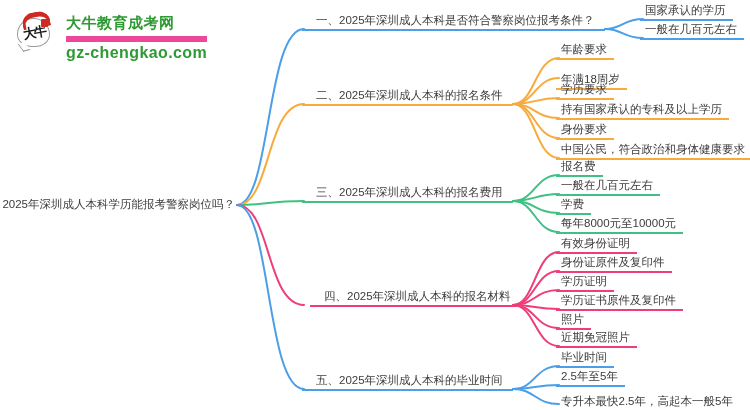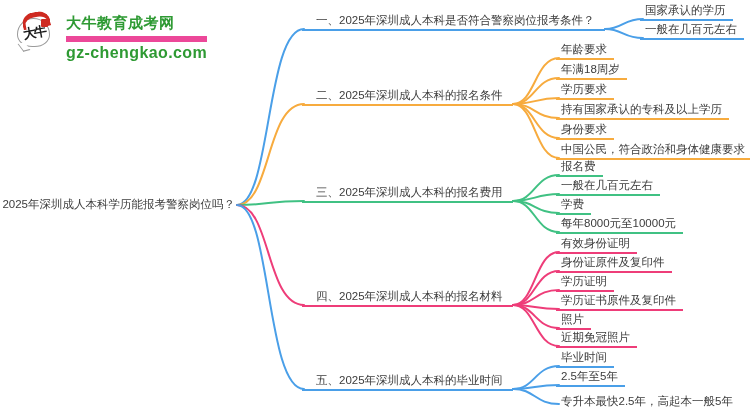--- a/index.html
+++ b/index.html
@@ -98,31 +98,31 @@
   </div>
 
   <div class="center-node">2025年深圳成人本科学历能报考警察岗位吗？</div>
 
   <div id="nodes">
       <div class="node" style="left: 302px; top: 13px; border-bottom-color: rgb(74, 159, 232);">一、2025年深圳成人本科是否符合警察岗位报考条件？</div>
       <div class="node child" style="left: 640px; top: 3px; border-bottom-color: rgb(74, 159, 232);">国家承认的学历</div>
       <div class="node child" style="left: 640px; top: 22px; border-bottom-color: rgb(74, 159, 232);">一般在几百元左右</div>
       <div class="node" style="left: 302px; top: 88px; border-bottom-color: rgb(247, 171, 62);">二、2025年深圳成人本科的报名条件</div>
       <div class="node child" style="left: 556px; top: 42px; border-bottom-color: rgb(247, 171, 62);">年龄要求</div>
-      <div class="node child" style="left: 556px; top: 62px; border-bottom-color: rgb(247, 171, 62);">年满18周岁</div>
+      <div class="node child" style="left: 556px; top: 72px; border-bottom-color: rgb(247, 171, 62);">年满18周岁</div>
       <div class="node child" style="left: 556px; top: 82px; border-bottom-color: rgb(247, 171, 62);">学历要求</div>
       <div class="node child" style="left: 556px; top: 102px; border-bottom-color: rgb(247, 171, 62);">持有国家承认的专科及以上学历</div>
       <div class="node child" style="left: 556px; top: 122px; border-bottom-color: rgb(247, 171, 62);">身份要求</div>
       <div class="node child" style="left: 556px; top: 142px; border-bottom-color: rgb(247, 171, 62);">中国公民，符合政治和身体健康要求</div>
       <div class="node" style="left: 302px; top: 185px; border-bottom-color: rgb(64, 193, 131);">三、2025年深圳成人本科的报名费用</div>
       <div class="node child" style="left: 556px; top: 159px; border-bottom-color: rgb(64, 193, 131);">报名费</div>
       <div class="node child" style="left: 556px; top: 178px; border-bottom-color: rgb(64, 193, 131);">一般在几百元左右</div>
       <div class="node child" style="left: 556px; top: 197px; border-bottom-color: rgb(64, 193, 131);">学费</div>
       <div class="node child" style="left: 556px; top: 216px; border-bottom-color: rgb(64, 193, 131);">每年8000元至10000元</div>
-      <div class="node" style="left: 302px; top: 289px; border-bottom-color: rgb(238, 61, 121); text-align: center;">四、2025年深圳成人本科的报名材料</div>
+      <div class="node" style="left: 310px; top: 289px; border-bottom-color: rgb(238, 61, 121); text-align: center;">四、2025年深圳成人本科的报名材料</div>
       <div class="node child" style="left: 556px; top: 236px; border-bottom-color: rgb(238, 61, 121);">有效身份证明</div>
       <div class="node child" style="left: 556px; top: 255px; border-bottom-color: rgb(238, 61, 121);">身份证原件及复印件</div>
       <div class="node child" style="left: 556px; top: 274px; border-bottom-color: rgb(238, 61, 121);">学历证明</div>
       <div class="node child" style="left: 556px; top: 293px; border-bottom-color: rgb(238, 61, 121);">学历证书原件及复印件</div>
       <div class="node child" style="left: 556px; top: 312px; border-bottom-color: rgb(238, 61, 121);">照片</div>
       <div class="node child" style="left: 556px; top: 330px; border-bottom-color: rgb(238, 61, 121);">近期免冠照片</div>
       <div class="node" style="left: 302px; top: 373px; border-bottom-color: rgb(74, 159, 232);">五、2025年深圳成人本科的毕业时间</div>
       <div class="node child" style="left: 556px; top: 350px; border-bottom-color: rgb(74, 159, 232);">毕业时间</div>
       <div class="node child" style="left: 556px; top: 369px; border-bottom-color: rgb(74, 159, 232);">2.5年至5年</div>
       <div class="node child" style="left: 556px; top: 394px; border-bottom-color: rgb(74, 159, 232);">专升本最快2.5年，高起本一般5年</div>

